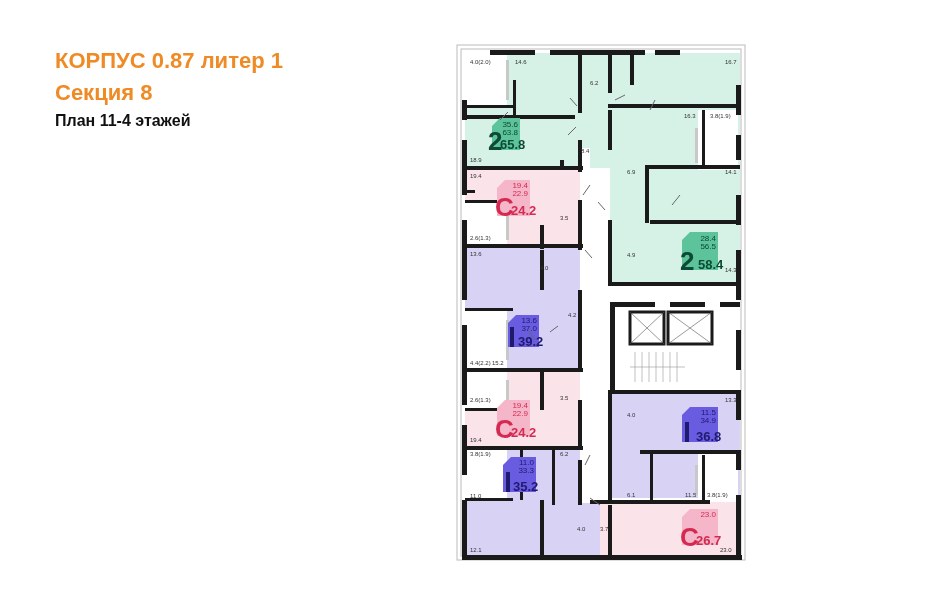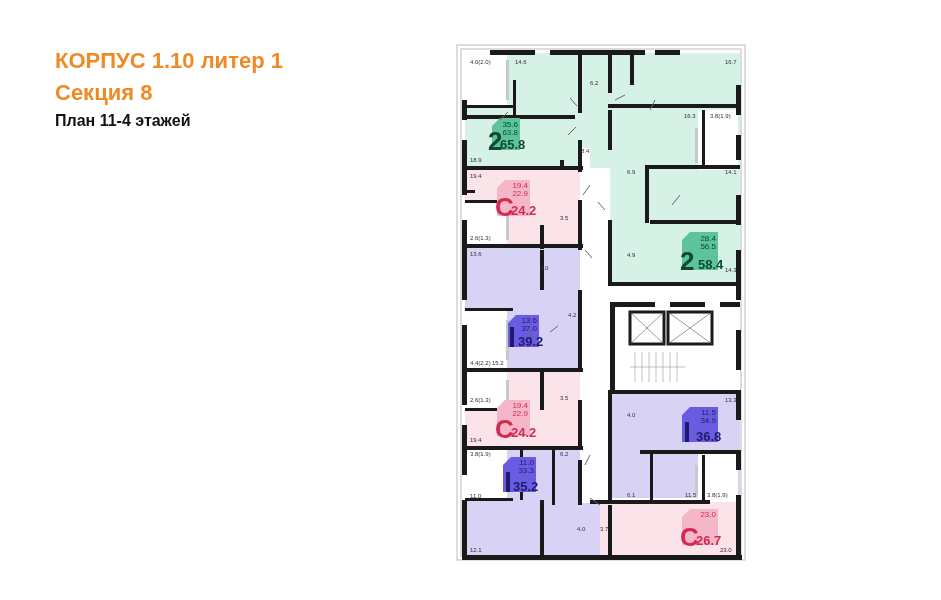--- a/index.html
+++ b/index.html
@@ -9,21 +9,21 @@
   .title3{position:absolute;left:55px;top:112px;font-size:16px;font-weight:bold;color:#111;}
   #plan{position:absolute;left:440px;top:40px;}
   .lbl{font-family:"Liberation Sans",sans-serif;font-size:6px;fill:#333;}
   .badge-sm{font-family:"Liberation Sans",sans-serif;font-size:8px;}
   .badge-big{font-family:"Liberation Sans",sans-serif;font-size:13px;font-weight:bold;}
   .badge-rooms{font-family:"Liberation Sans",sans-serif;font-size:26px;font-weight:bold;}
 </style>
 </head>
 <body>
 
-<div class="title1">КОРПУС 1.10 литер 1</div>
+<div class="title1">КОРПУС 0.87 литер 1</div>
 <div class="title2">Секция 8</div>
 <div class="title3">План 11-4 этажей</div>
 
 <svg id="plan" width="320" height="530" viewBox="0 0 320 530" xmlns="http://www.w3.org/2000/svg">
 
   <rect x="17" y="5" width="288" height="515" fill="#fff" stroke="#bbb" stroke-width="1"></rect>
   <rect x="21" y="9" width="280" height="507" fill="#fff" stroke="#bbb" stroke-width="1"></rect>
 
   <g>
     <polygon points="25,13 170,13 170,108 140,108 140,128 25,128" fill="#d6f1e6"></polygon>

